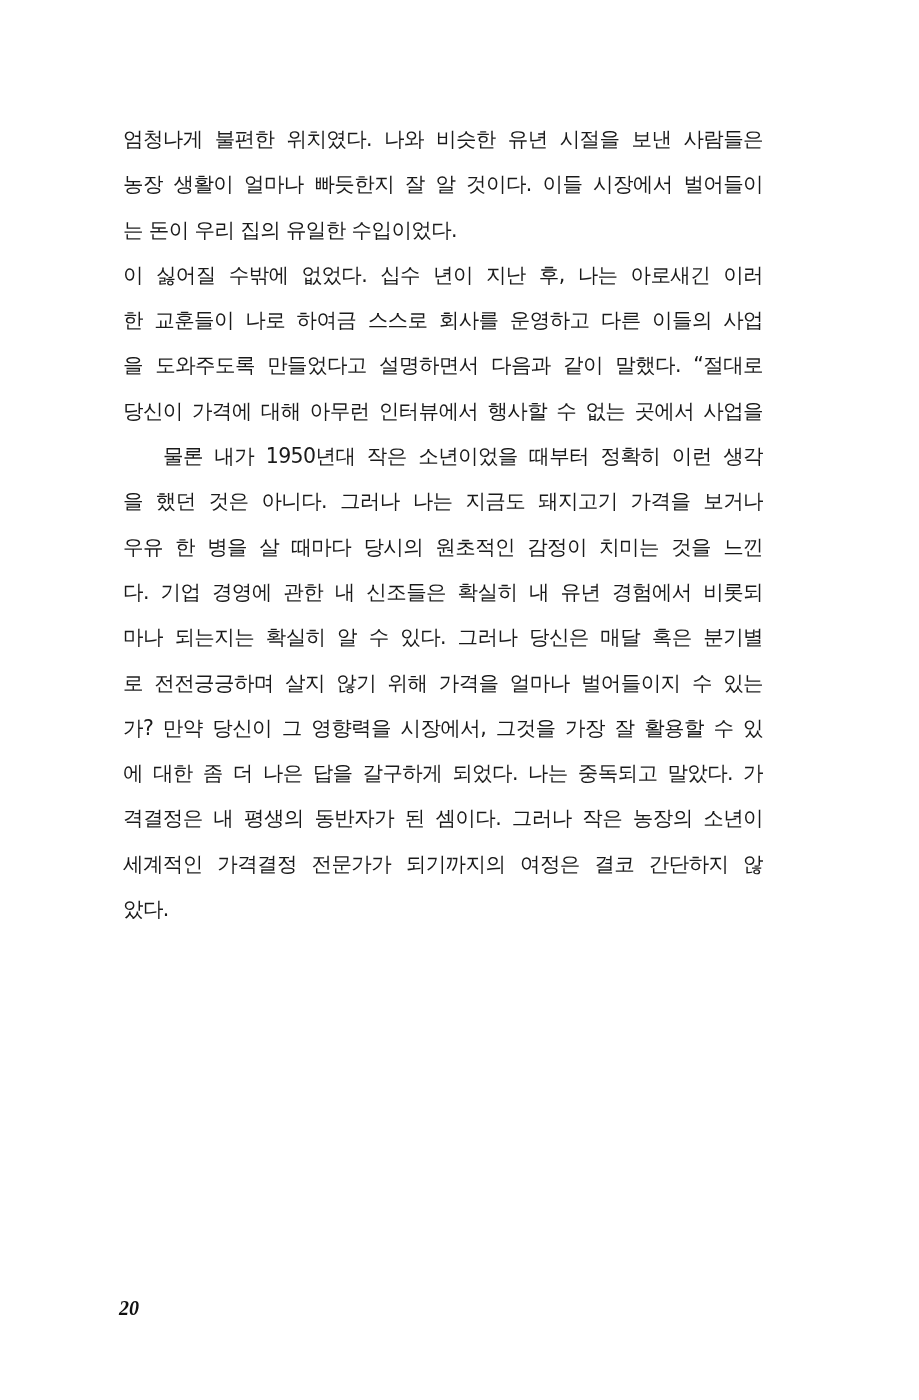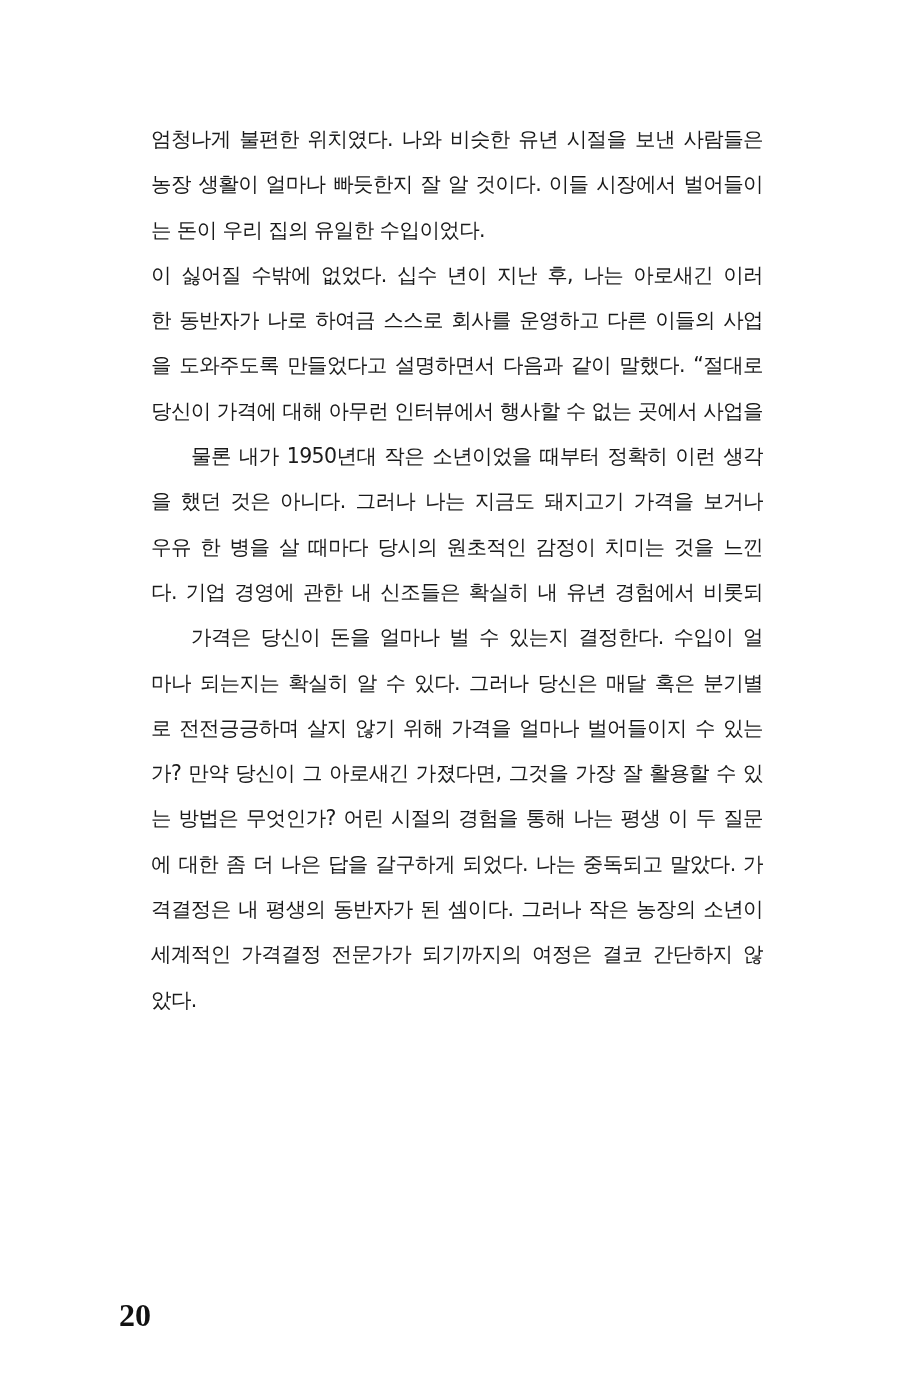--- a/index.html
+++ b/index.html
@@ -10,65 +10,62 @@
     color: #1a1a1a;
   }
   .page-body {
     position: absolute; left: 123px; top: 117px; width: 640px;
   }
   .line {
     height: 45.3px; line-height: 45.3px;
     font-size: 20.5px; white-space: nowrap;
     text-align: justify; text-align-last: justify;
     letter-spacing: -0.6px;
-    margin-left: 28px;
   }
   .line.last { text-align-last: left; }
   .line.indent { padding-left: 40px; }
   sup.fn {
     font-family: "Liberation Serif", serif; font-weight: bold;
     font-size: 13px; vertical-align: 8px; line-height: 0;
   }
   .page-number {
     position: absolute; left: 119px; top: 1297px;
     font-family: "Liberation Serif", "DejaVu Serif", serif;
-    font-weight: bold; font-size: 32px; color: #111;
+    font-weight: bold; font-size: 20px; color: #111; font-style: italic;
   }
 </style>
 </head>
 <body>
 
 <div class="page-body">
 
   <div>
     <div class="line">엄청나게 불편한 위치였다. 나와 비슷한 유년 시절을 보낸 사람들은</div>
     <div class="line">농장 생활이 얼마나 빠듯한지 잘 알 것이다. 이들 시장에서 벌어들이</div>
     <div class="line last">는 돈이 우리 집의 유일한 수입이었다.</div>
   </div>
 
   <div>
     <div class="line">이 싫어질 수밖에 없었다. 십수 년이 지난 후, 나는 아로새긴 이러</div>
-    <div class="line">한 동반자가 나로 하여금 스스로 회사를 운영하고 다른 이들의 사업</div>
+    <div class="line">한 교훈들이 나로 하여금 스스로 회사를 운영하고 다른 이들의 사업</div>
     <div class="line">을 도와주도록 만들었다고 설명하면서 다음과 같이 말했다. “절대로</div>
     <div class="line">당신이 가격에 대해 아무런 인터뷰에서 행사할 수 없는 곳에서 사업을</div>
   </div>
 
   <div>
     <div class="line indent">물론 내가 1950년대 작은 소년이었을 때부터 정확히 이런 생각</div>
     <div class="line">을 했던 것은 아니다. 그러나 나는 지금도 돼지고기 가격을 보거나</div>
     <div class="line">우유 한 병을 살 때마다 당시의 원초적인 감정이 치미는 것을 느낀</div>
     <div class="line">다. 기업 경영에 관한 내 신조들은 확실히 내 유년 경험에서 비롯되</div>
   </div>
 
   <div>
-    <div class="line indent">가격은 당신이 돈을 얼마나 벌 수 있는지 결정한다. 수입이 얼</div>
     <div class="line">마나 되는지는 확실히 알 수 있다. 그러나 당신은 매달 혹은 분기별</div>
     <div class="line">로 전전긍긍하며 살지 않기 위해 가격을 얼마나 벌어들이지 수 있는</div>
-    <div class="line">가? 만약 당신이 그 아로새긴 가졌다면, 그것을 가장 잘 활용할 수 있</div>
-    <div class="line">는 방법은 무엇인가? 어린 시절의 경험을 통해 나는 평생 이 두 질문</div>
+    <div class="line">가? 만약 당신이 그 영향력을 시장에서, 그것을 가장 잘 활용할 수 있</div>
     <div class="line">에 대한 좀 더 나은 답을 갈구하게 되었다. 나는 중독되고 말았다. 가</div>
     <div class="line">격결정은 내 평생의 동반자가 된 셈이다. 그러나 작은 농장의 소년이</div>
     <div class="line">세계적인 가격결정 전문가가 되기까지의 여정은 결코 간단하지 않</div>
     <div class="line last">았다.</div>
   </div>
 </div>
 
 <div class="page-number">20</div>
 
 </body></html>

